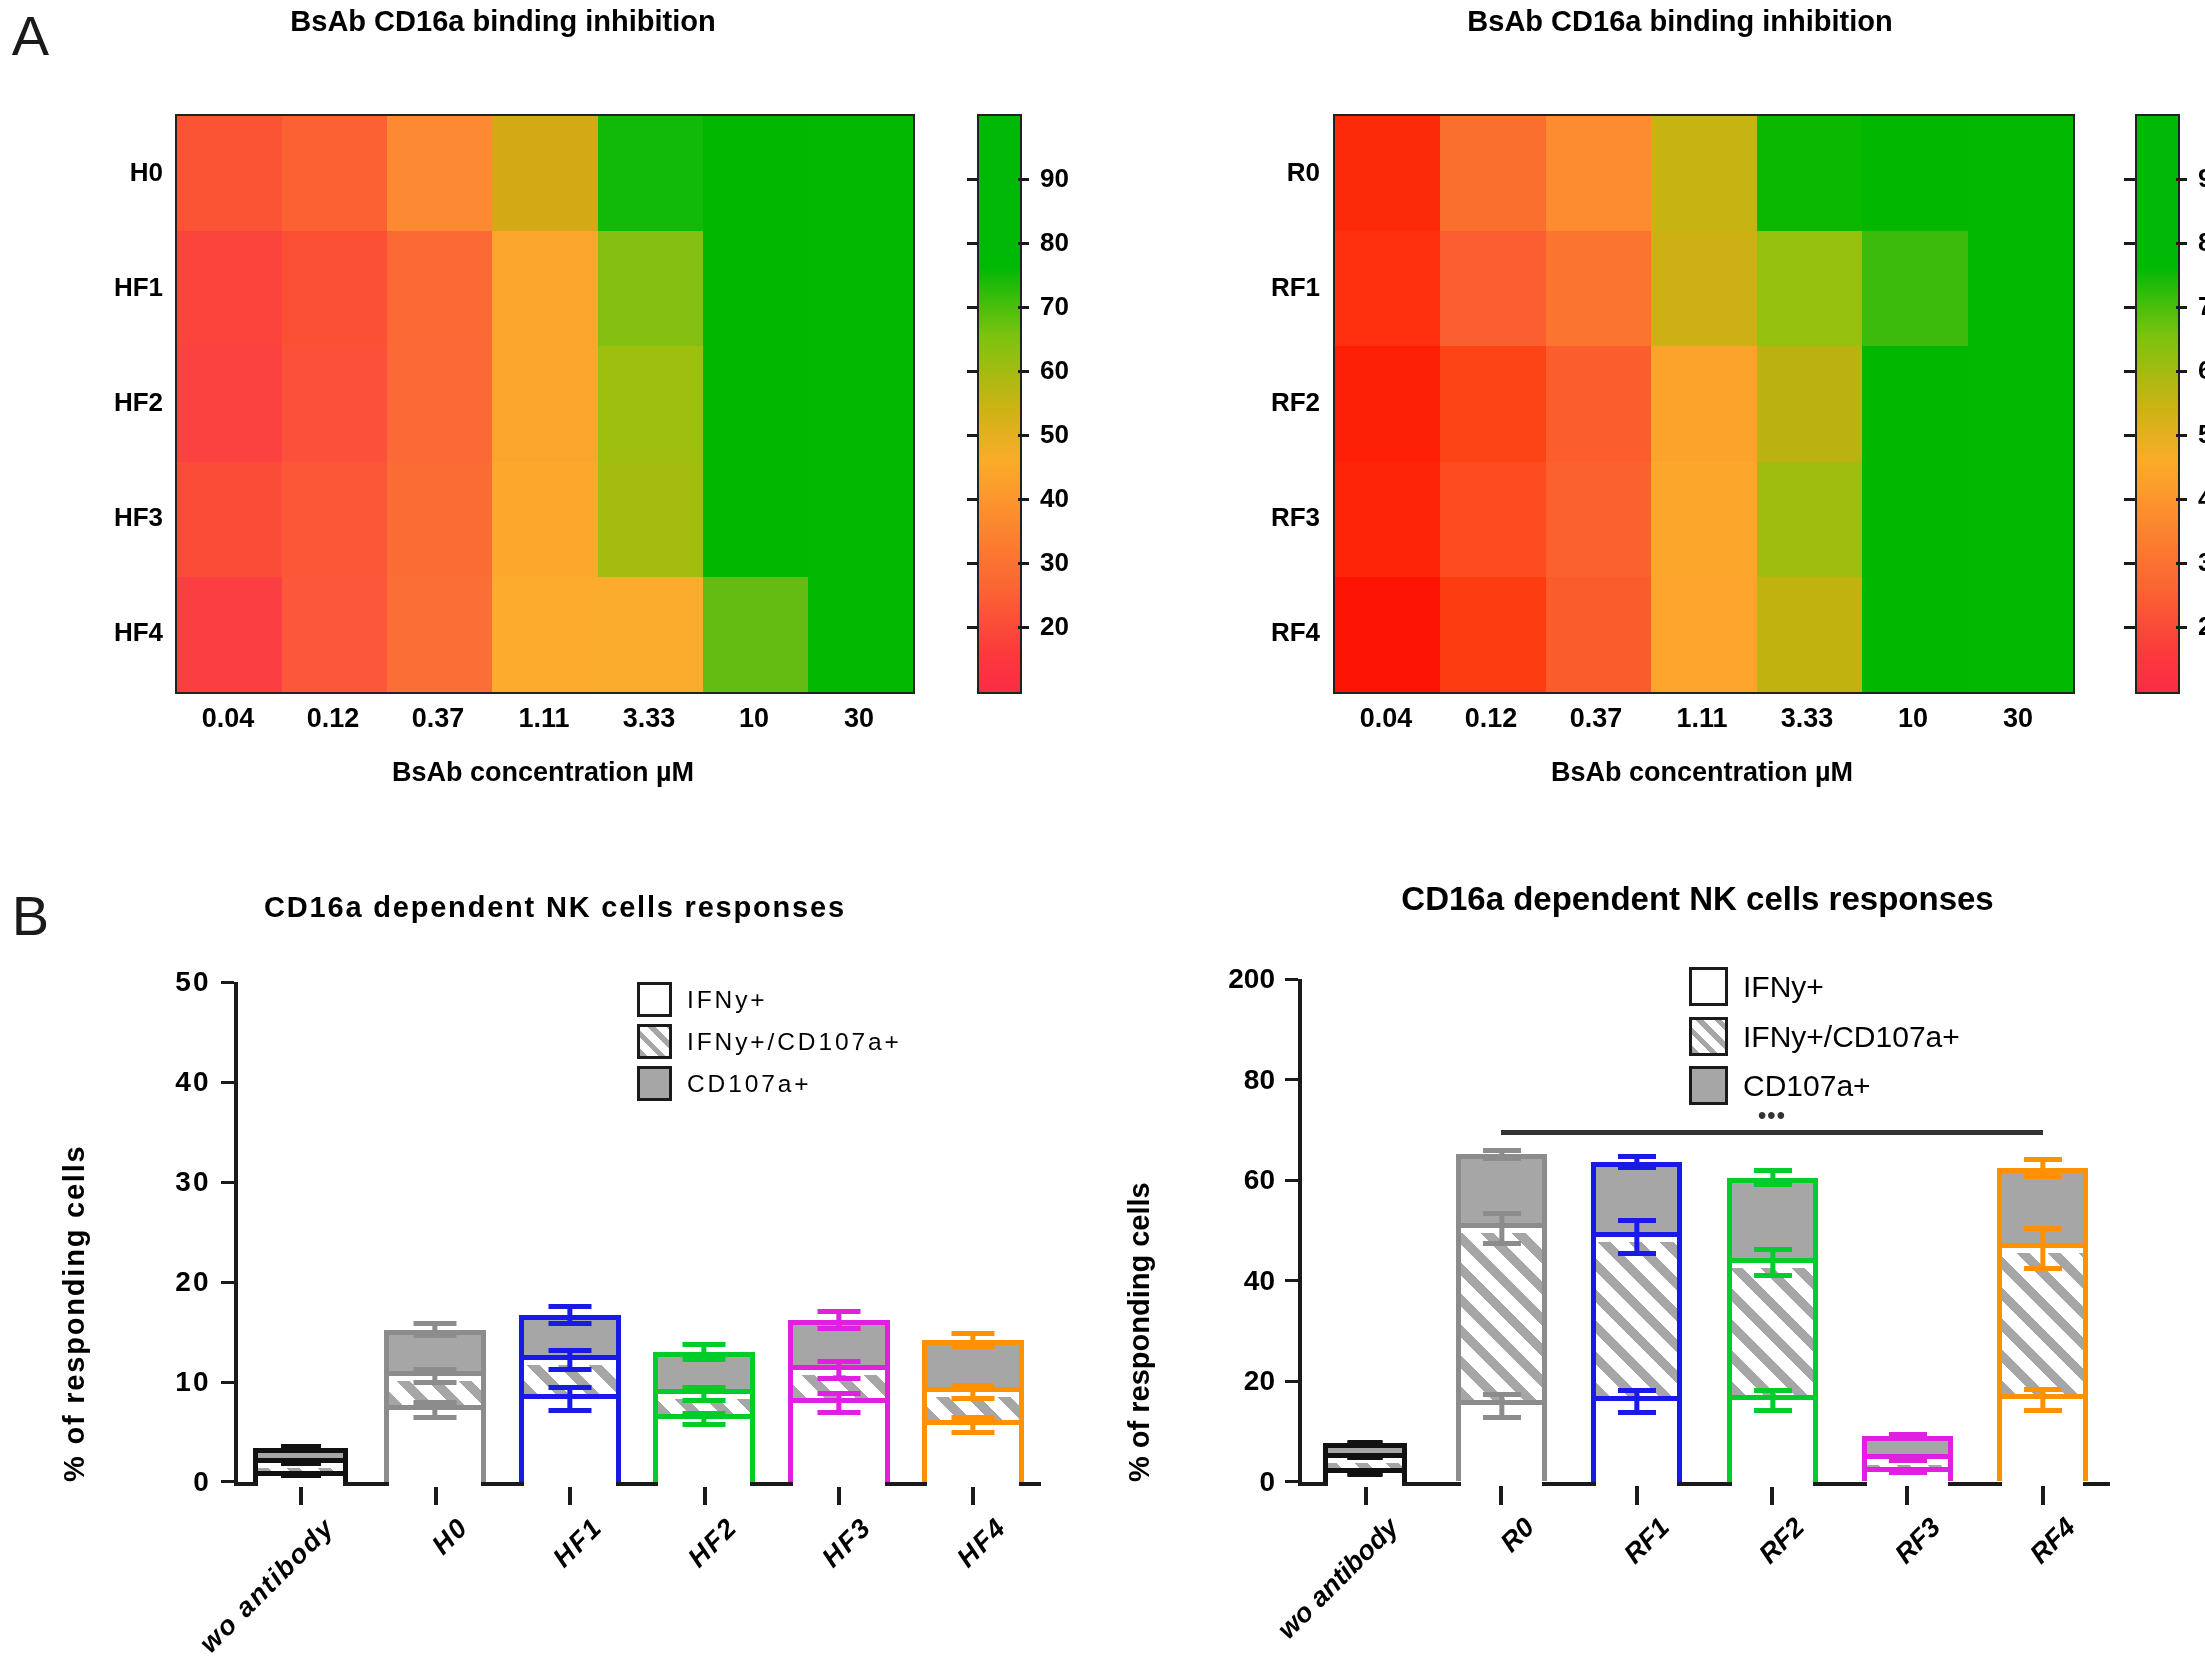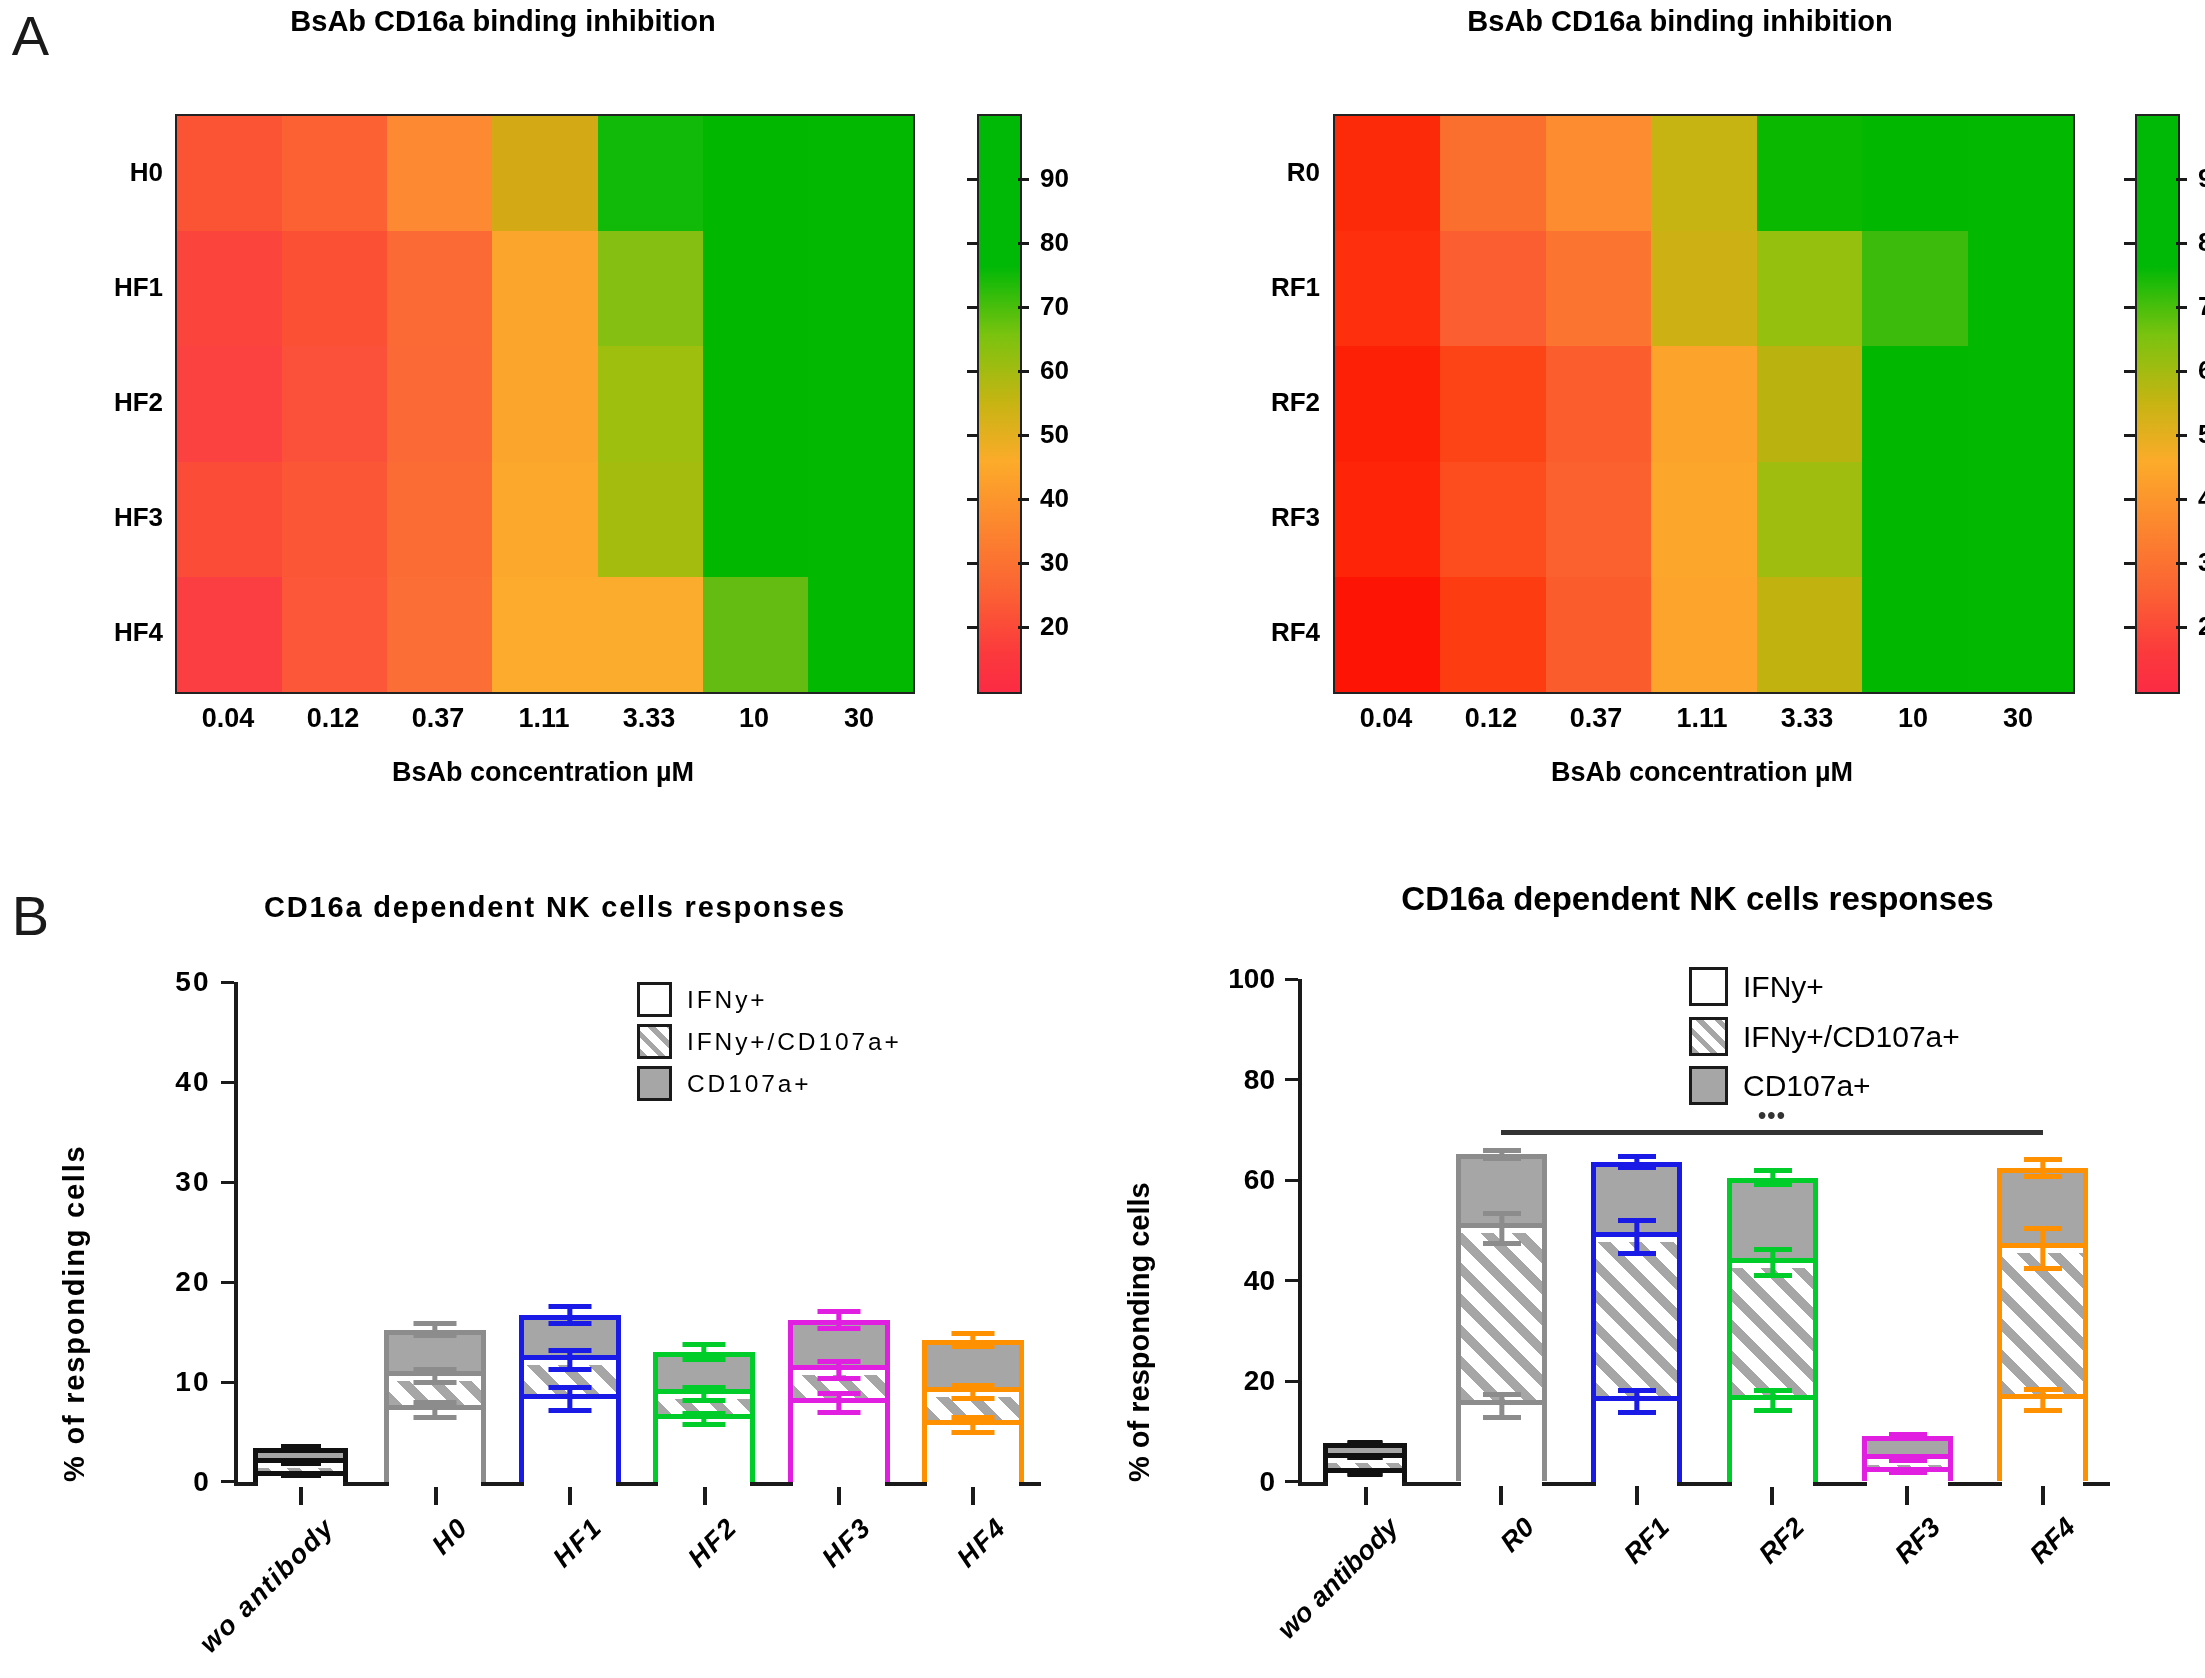--- a/index.html
+++ b/index.html
@@ -388,21 +388,21 @@
       <div class="bc-ylab" style="left: 41px; width: 129px; top: 617px;">0</div>
       <div class="bc-ytick" style="left: 180px; top: 515px;"></div>
       <div class="bc-ylab" style="left: 41px; width: 129px; top: 516px;">20</div>
       <div class="bc-ytick" style="left: 180px; top: 414px;"></div>
       <div class="bc-ylab" style="left: 41px; width: 129px; top: 416px;">40</div>
       <div class="bc-ytick" style="left: 180px; top: 314px;"></div>
       <div class="bc-ylab" style="left: 41px; width: 129px; top: 315px;">60</div>
       <div class="bc-ytick" style="left: 180px; top: 213px;"></div>
       <div class="bc-ylab" style="left: 41px; width: 129px; top: 215px;">80</div>
       <div class="bc-ytick" style="left: 180px; top: 113px;"></div>
-      <div class="bc-ylab" style="left: 41px; width: 129px; top: 114px;">100</div>
+      <div class="bc-ylab" style="left: 41px; width: 129px; top: 114px;">200</div>
       <div class="bc-ytitle" style="left: 17.5px; top: 617px;">% of responding cells</div>
       <div class="bc-xtick" style="left: 259px; top: 621px; height: 18.7px;"></div>
       <div class="bc-xlab" style="left: 278px; top: 647px; width: 245px; margin-left: -245px;">wo antibody</div>
       <div class="bar" style="left: 218px; top: 578px; width: 84px; height: 39px; border-top: 5.3px solid rgb(17, 17, 17); border-right: 5.3px solid rgb(17, 17, 17); border-bottom: none; border-left: 5.3px solid rgb(17, 17, 17); border-image: initial;">
         <div class="seg grey" style="top: 0px; height: 9.8px; border-bottom: 5.3px solid rgb(17, 17, 17);"></div>
         <div class="seg hatch" style="top: 15px; height: 10.3px; border-bottom: 5.3px solid rgb(17, 17, 17); background-image: repeating-linear-gradient(45deg, rgb(166, 166, 166) 0px, rgb(166, 166, 166) 9.4px, rgb(255, 255, 255) 9.4px, rgb(255, 255, 255) 22px);"></div>
         <div class="seg white" style="top: 31px; height: 8px;"></div>
       </div>
       <div class="errbar" style="left: 218px; top: 607px; width: 84px; height: 4px;">
         <div class="vline" style="top: 0px; height: 100%; width: 5.3px; background: rgb(17, 17, 17);"></div>

